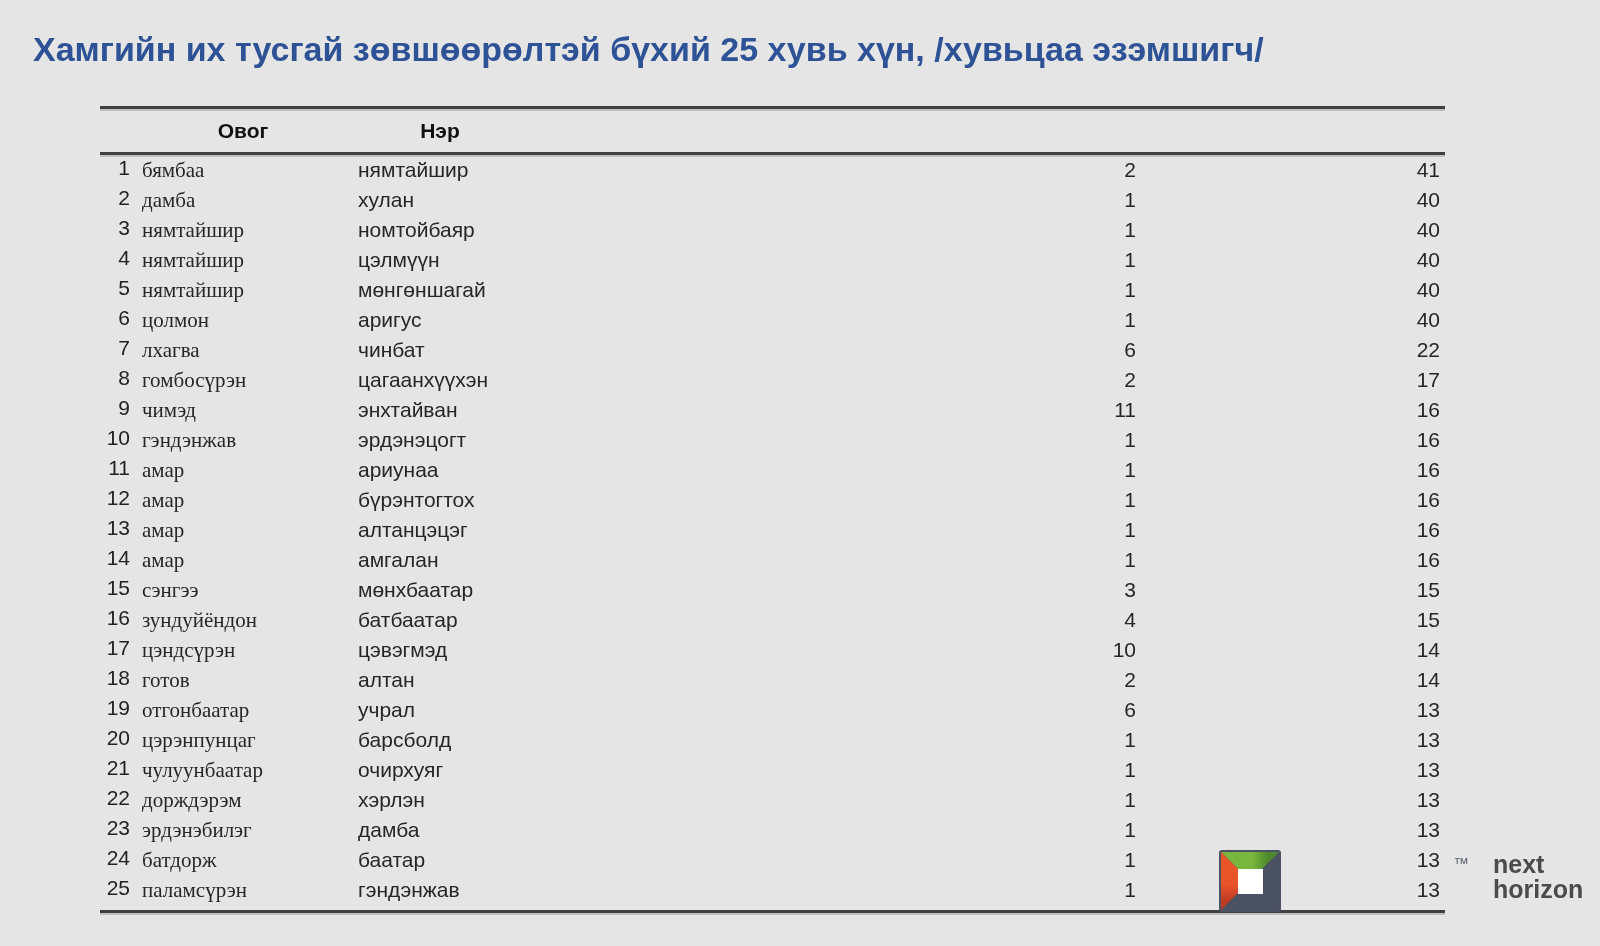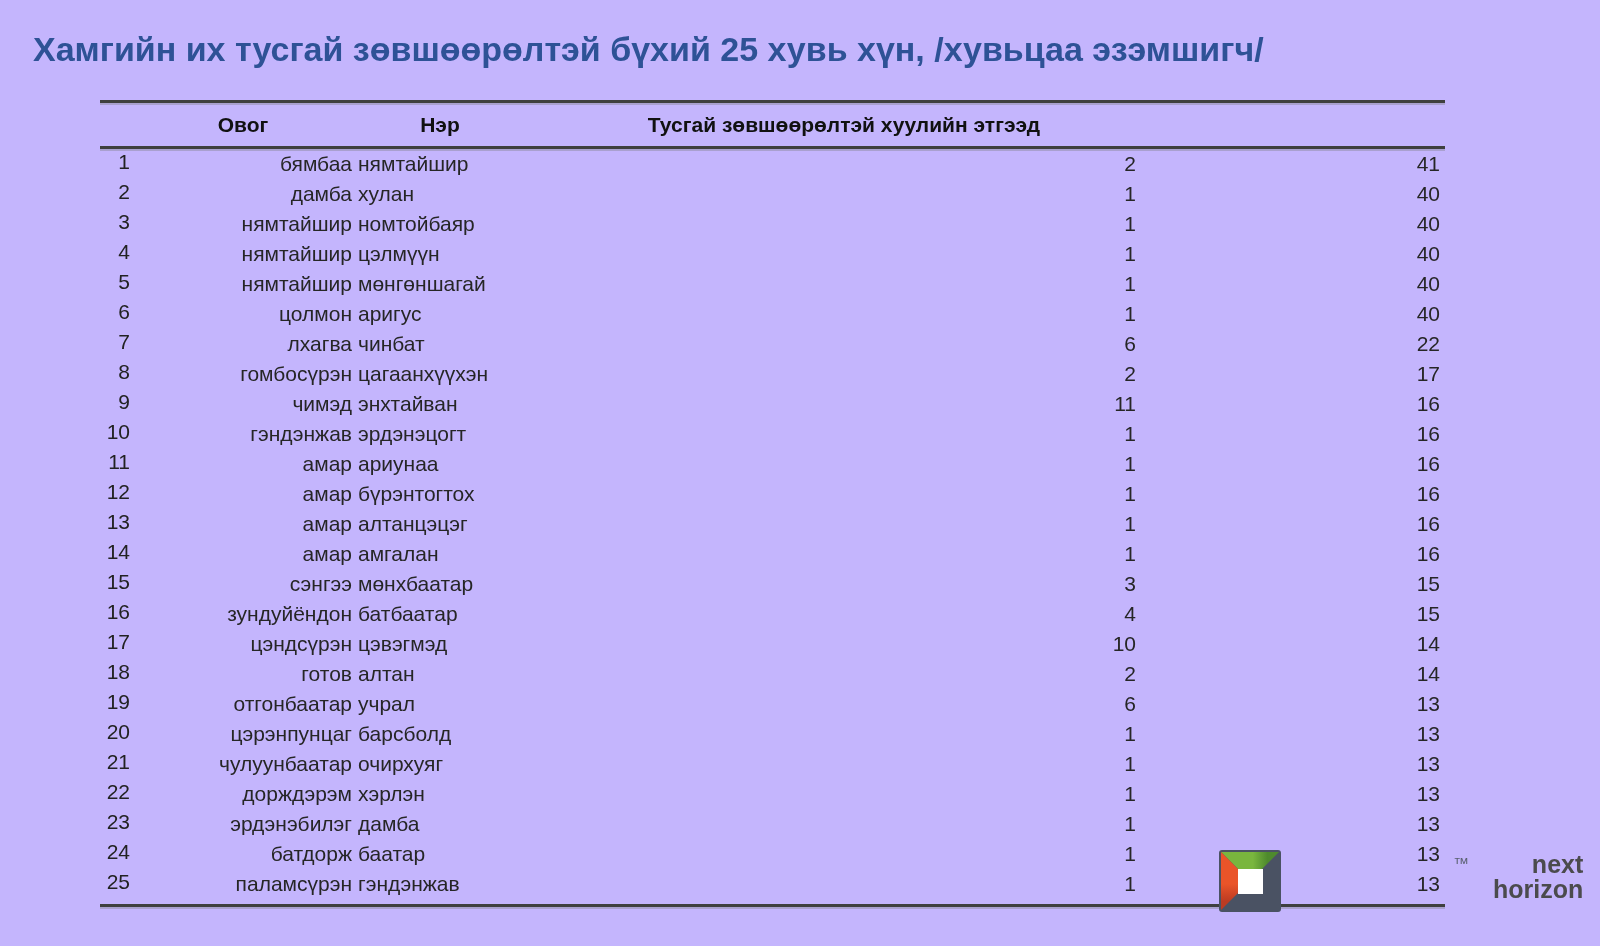--- a/index.html
+++ b/index.html
@@ -1,56 +1,56 @@
 <!DOCTYPE html>
 <html><head>
 <meta charset="utf-8">
 <style>
   html, body { margin: 0; padding: 0; background: #ffffff; }
   .page {
     position: relative;
     width: 1600px;
     height: 946px;
-    background: #c4b5fd;
+    background: #e5e5e5;
     overflow: hidden;
     font-family: "Liberation Sans", sans-serif;
   }
   .title {
     position: absolute;
     left: 33px;
     top: 30px;
     width: 1500px;
     margin: 0;
     font-size: 34px;
     font-weight: bold;
     letter-spacing: 0px;
     color: #2e5296;
   }
   .table-wrap {
     position: absolute;
     left: 100px;
-    top: 100px;
+    top: 106px;
     width: 1345px;
   }
   .rule {
     height: 3px;
     background: #3f3f3f;
     box-shadow: 0 2px 0 rgba(120,120,120,0.35);
   }
   .grid-row {
     display: grid;
     grid-template-columns: 34px 218px 176px 632px 285px;
     align-items: center;
   }
   .thead { height: 43px; font-weight: bold; font-size: 21px; color: #111111; }
   .thead .cell { text-align: center; }
   .tbody { }
   .trow { height: 30px; font-size: 21px; color: #262626; }
   .c-no   { text-align: right; padding-right: 4px; position: relative; top: -2px; color: #222; }
-  .c-ovog { text-align: right; padding-left: 8px; }
+  .c-ovog { text-align: left; padding-left: 8px; font-family: Liberation Serif, serif; }
   .c-ner  { text-align: left; padding-left: 6px; }
   .c-etg  { text-align: right; padding-right: 24px; }
   .c-too  { text-align: right; padding-right: 5px; }
   .spacer { height: 5px; }
 
   
   .logo {
     position: absolute;
     left: 1217px;
     top: 845px;
@@ -76,38 +76,36 @@
     color: #5a6070;
   }
   .tagline {
     position: absolute;
     left: 276px;
     top: 7px;
     font-size: 25px;
     line-height: 25px;
     font-weight: bold;
     color: #4b4b4d;
-    text-align: right;
   }
 </style>
 </head>
 <body>
 
 <div class="page">
 
   <h1 class="title">Хамгийн их тусгай зөвшөөрөлтэй бүхий 25 хувь хүн, /хувьцаа эзэмшигч/</h1>
 
   <div class="table-wrap">
     <div class="rule"></div>
 
     <div class="grid-row thead">
       <div class="cell"></div>
       <div class="cell">Овог</div>
       <div class="cell">Нэр</div>
-      <div class="cell">Тусгай зөвшөөрөлтэй хуулийн этгээд</div>
     </div>
 
     <div class="rule"></div>
 
     <div class="tbody">
     <div class="grid-row trow">
       <div class="c-no">1</div>
       <div class="c-ovog">бямбаа</div>
       <div class="c-ner">нямтайшир</div>
       <div class="c-etg">2</div>

